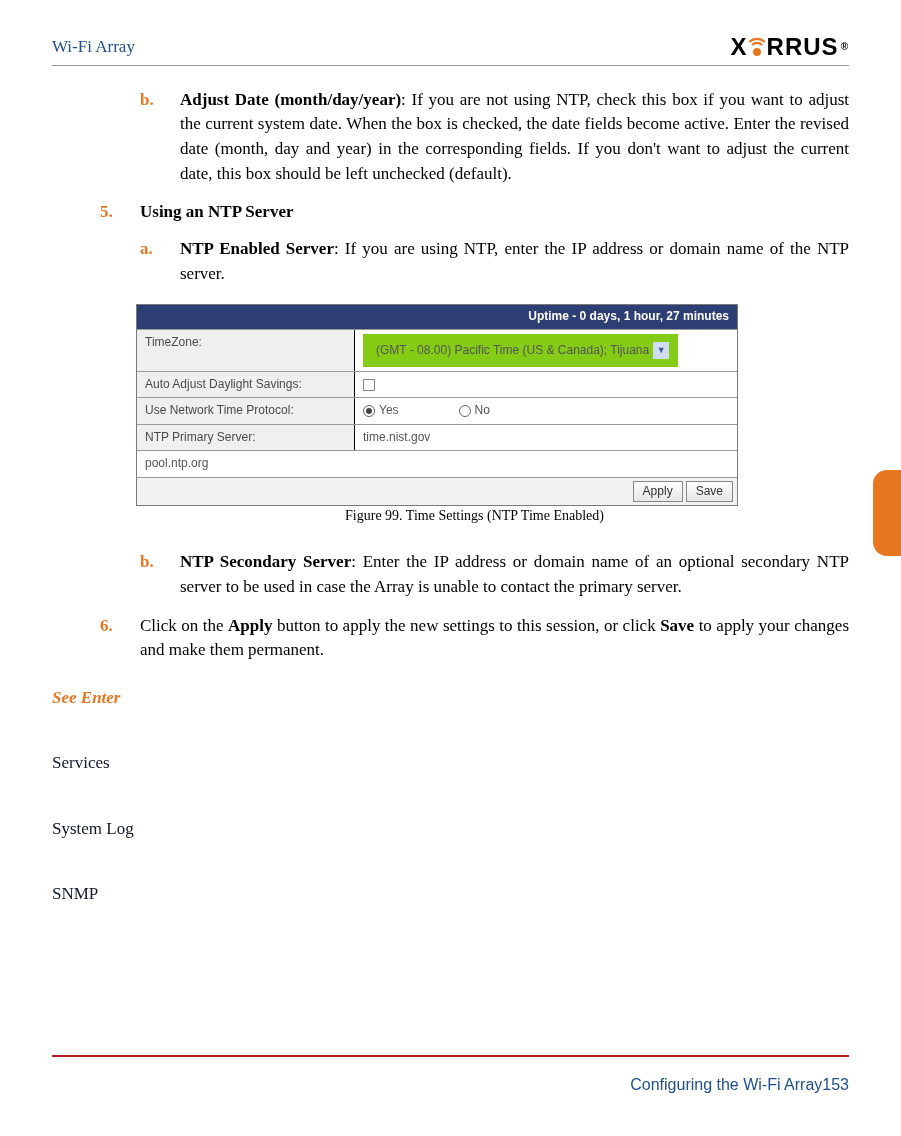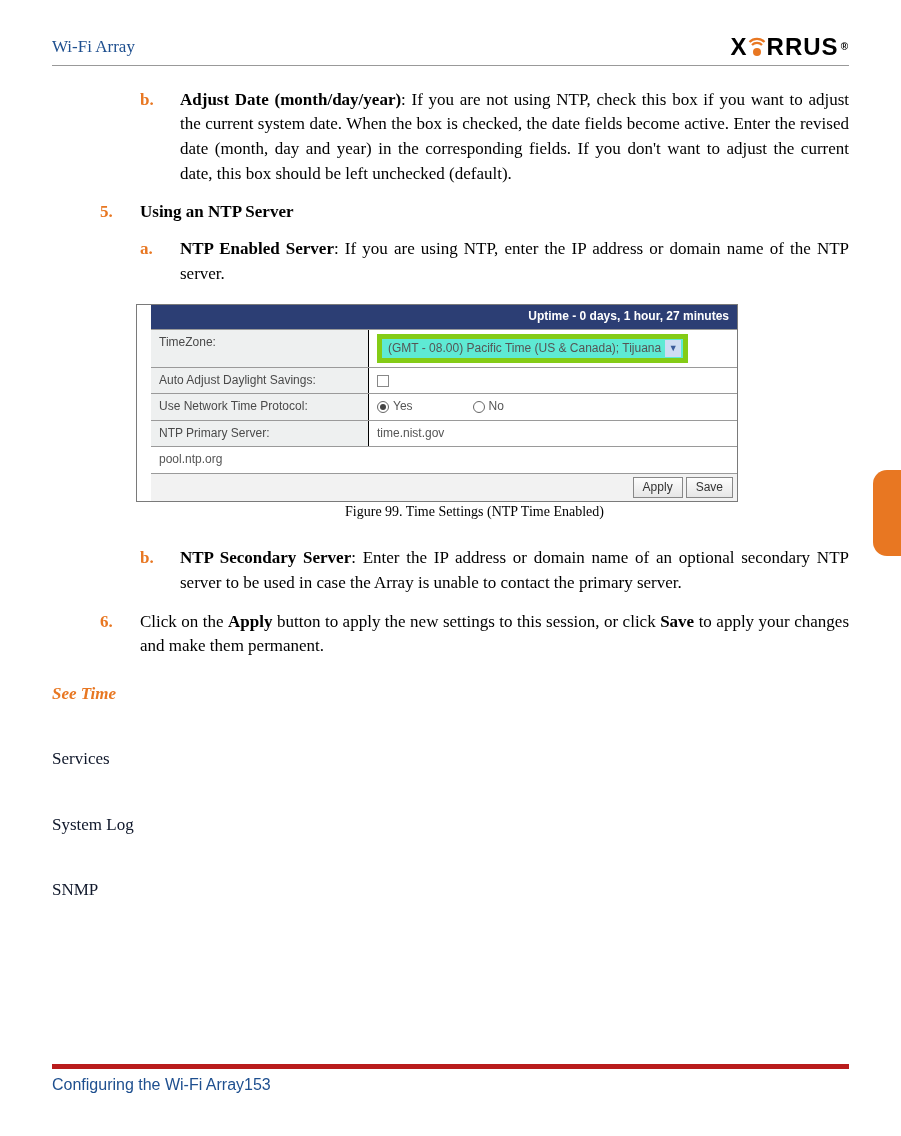--- a/index.html
+++ b/index.html
@@ -67,21 +67,20 @@
 
     
     .figure-wrap { margin: 18px 0 10px 36px; }
     .fig-table {
       width: 602px;
       border: 1px solid #7a7a7a;
       font-family: Arial, Helvetica, sans-serif;
       font-size: 12px;
       background: #fff;
       color: #555;
-      padding-left: 14px;
     }
     .fig-uptime {
       background: #2c3e74;
       color: #fff;
       text-align: right;
       padding: 3px 8px;
       font-family: Arial, Helvetica, sans-serif;
       font-size: 12px;
       font-weight: bold;
     }
@@ -99,23 +98,23 @@
     }
     .fig-value {
       flex: 1;
       padding: 4px 8px;
       color: #555;
       display: flex;
       align-items: center;
       gap: 10px;
     }
     .fig-select {
-      border: 5px solid #84cc16;
+      border: 7px solid #84cc16;
       padding: 1px 22px 1px 6px;
-      background: #5eead4;
+      background: #84cc16;
       font-size: 12px;
       position: relative;
       color: #555;
     }
     .fig-select .chev {
       position: absolute; right: 2px; top: 1px; bottom: 1px; width: 16px;
       background: #cfdcf2; display:flex; align-items:center; justify-content:center;
       font-size: 9px; color: #3b5b9a;
     }
     .fig-checkbox {
@@ -148,24 +147,24 @@
     
     .see-also { margin-top: 22px; }
     .see-also-title { color: #e87722; font-style: italic; font-weight: bold; font-size: 17px; }
     .see-also-link { color: #0f172a; margin-top: 40px; }
     .see-also div { line-height: 1.5; }
 
     
     .footer {
       position: absolute;
       left: 52px; right: 52px; bottom: 40px;
-      border-top: 5px solid #b91c1c;
-      display: flex;
-      justify-content: flex-start;
-      padding-top: 4px;
+      border-top: 2px solid #b91c1c;
+      display: flex;
+      justify-content: flex-end;
+      padding-top: 16px;
       font-family: Arial, Helvetica, sans-serif;
       font-size: 16px;
       color: #1e4f8f;
     }
 
     
     .side-tab {
       position: absolute;
       right: 0; top: 470px;
       width: 28px; height: 86px;
@@ -291,21 +290,21 @@
     <div class="item-row step">
       <div class="item-marker num">6.</div>
       <div class="item-body">
         <span>Click on the </span><span class="bold">Apply</span><span> button to apply the new settings to this session, or click </span><span class="bold">Save</span><span> to apply your changes and make them permanent.</span>
       </div>
     </div>
 
   </div>
 
   <div class="see-also">
-    <div class="see-also-title">See Time</div>
+    <div class="see-also-title">See Enter</div>
     <div class="see-also-link">Services</div>
     <div class="see-also-link">System Log</div>
     <div class="see-also-link">SNMP</div>
   </div>
 
   <div class="footer">
     <span>Configuring the Wi-Fi Array</span>
     <span>153</span>
   </div>
 </div>

